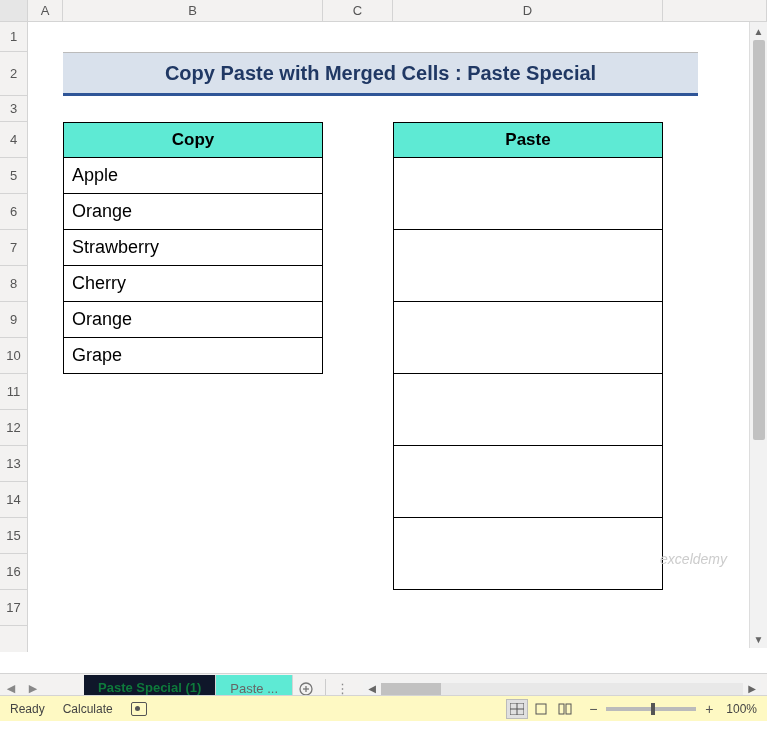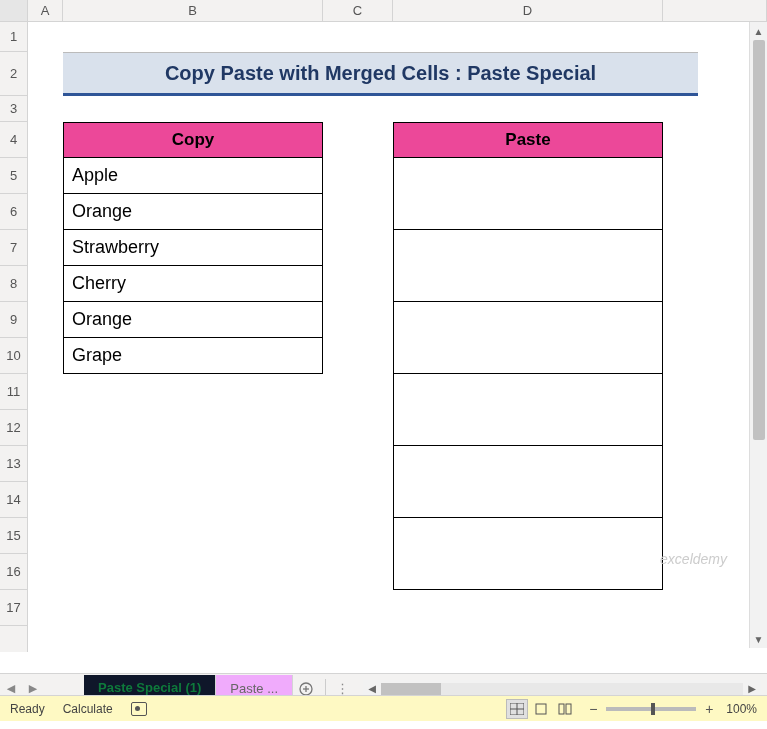--- a/index.html
+++ b/index.html
@@ -35,41 +35,41 @@
   .r12 { height: 36px; }
   .r13 { height: 36px; }
   .r14 { height: 36px; }
   .r15 { height: 36px; }
   .r16 { height: 36px; }
   .r17 { height: 36px; }
 
   
   .title-cell { position:absolute; left:35px; top:30px; width:635px; height:44px; background:#d9e1ec; border-bottom:3px solid #2f5597; border-top:1px solid #bbb; font-size:20px; font-weight:bold; color:#203864; display:flex; align-items:center; justify-content:center; }
   .tbl { position:absolute; }
-  .tbl .hdr { background:#ec4899; border:1.5px solid #000; font-weight:bold; font-size:17px; display:flex; align-items:center; justify-content:center; }
+  .tbl .hdr { background:#5eead4; border:1.5px solid #000; font-weight:bold; font-size:17px; display:flex; align-items:center; justify-content:center; }
   .tbl .cell { border:1px solid #000; border-top:none; font-size:18px; padding:0 8px; display:flex; align-items:center; }
   .copy-tbl { left:35px; top:100px; width:260px; }
   .copy-tbl .hdr { height:36px; }
   .copy-tbl .cell { height:36px; }
   .paste-tbl { left:365px; top:100px; width:270px; }
   .paste-tbl .hdr { height:36px; }
   .paste-tbl .cell { height:72px; }
 
   
   .vscroll { position:absolute; right:0; top:22px; width:18px; height:626px; background:#f2f2f2; border-left:1px solid #ddd; }
   .vscroll .up, .vscroll .down { height:18px; display:flex; align-items:center; justify-content:center; color:#666; font-size:10px; }
   .vscroll .thumb { position:absolute; left:3px; top:18px; width:12px; height:400px; background:#c1c1c1; border-radius:2px; }
   
   
   .watermark { position:absolute; right:40px; bottom:85px; color:#ccc; font-size:14px; font-style:italic; pointer-events:none; }
 
   
   .tabs-bar { position:absolute; left:0; bottom:26px; width:767px; height:30px; background:#f3f2f1; border-top:1px solid #d4d4d4; display:flex; align-items:center; }
   .tab-nav { width:22px; height:30px; display:flex; align-items:center; justify-content:center; color:#888; font-size:11px; }
-  .tab { height:28px; padding:0 14px; display:flex; align-items:center; font-size:13px; color:#666; border-right:1px solid #d4d4d4; background:#f0abfc; }
+  .tab { height:28px; padding:0 14px; display:flex; align-items:center; font-size:13px; color:#666; border-right:1px solid #d4d4d4; background:#5eead4; }
   .tab.active { background:#0f172a; color:#0e7a3b; font-weight:600; border-bottom:2px solid #0e7a3b; }
   .tab-new { width:26px; display:flex; align-items:center; justify-content:center; color:#666; }
   .tab-new svg circle { fill:none; stroke:#777; stroke-width:1.3; }
   .tab-sep { width:1px; height:20px; background:#ccc; margin:0 6px; }
   .hscroll { flex:1; height:18px; margin:0 6px 0 10px; background:#f2f2f2; position:relative; display:flex; align-items:center; }
   .hscroll .left, .hscroll .right { width:18px; text-align:center; color:#666; font-size:10px; }
   .hscroll .track { flex:1; height:12px; background:#e8e8e8; position:relative; }
   .hscroll .thumb { position:absolute; left:0; top:0; width:60px; height:12px; background:#c1c1c1; }
 
   

